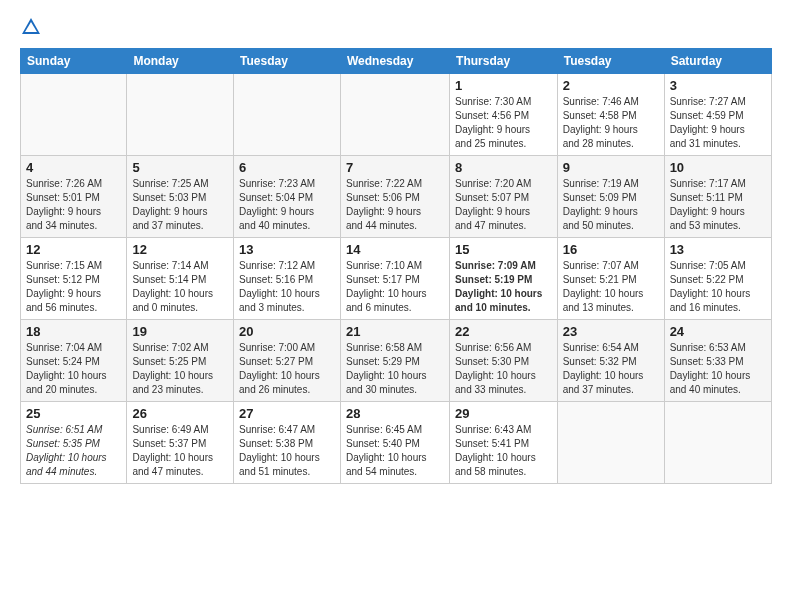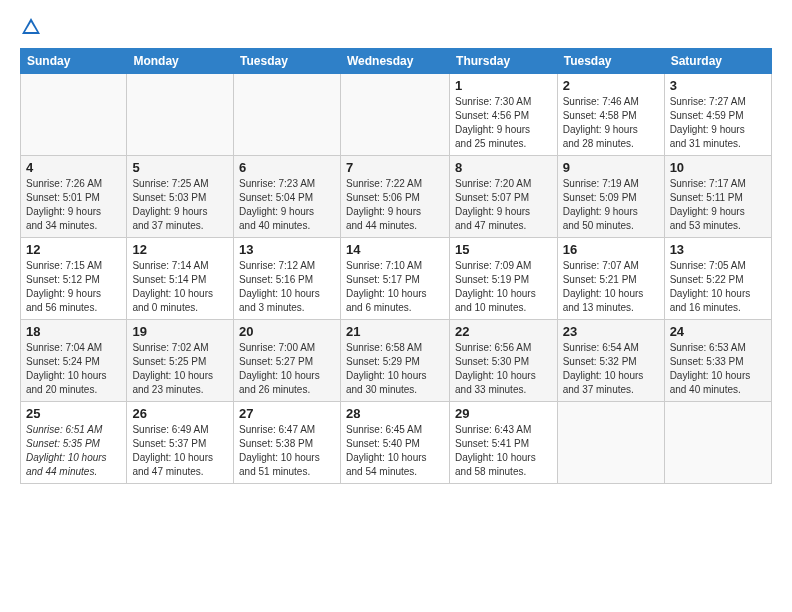--- a/index.html
+++ b/index.html
@@ -223,21 +223,21 @@
         </td>
         <td>
           <span class="day-number">14</span>
           <div class="day-info" style="white-space: pre-line;">Sunrise: 7:10 AM
 Sunset: 5:17 PM
 Daylight: 10 hours
 and 6 minutes.</div>
         </td>
         <td>
           <span class="day-number">15</span>
-          <div class="day-info" style="white-space: pre-line;">Sunrise: 7:09 AM
+          <div class="day-info" style="white-space: pre-line; font-weight: bold;">Sunrise: 7:09 AM
 Sunset: 5:19 PM
 Daylight: 10 hours
 and 10 minutes.</div>
         </td>
         <td>
           <span class="day-number">16</span>
           <div class="day-info" style="white-space: pre-line;">Sunrise: 7:07 AM
 Sunset: 5:21 PM
 Daylight: 10 hours
 and 13 minutes.</div>

